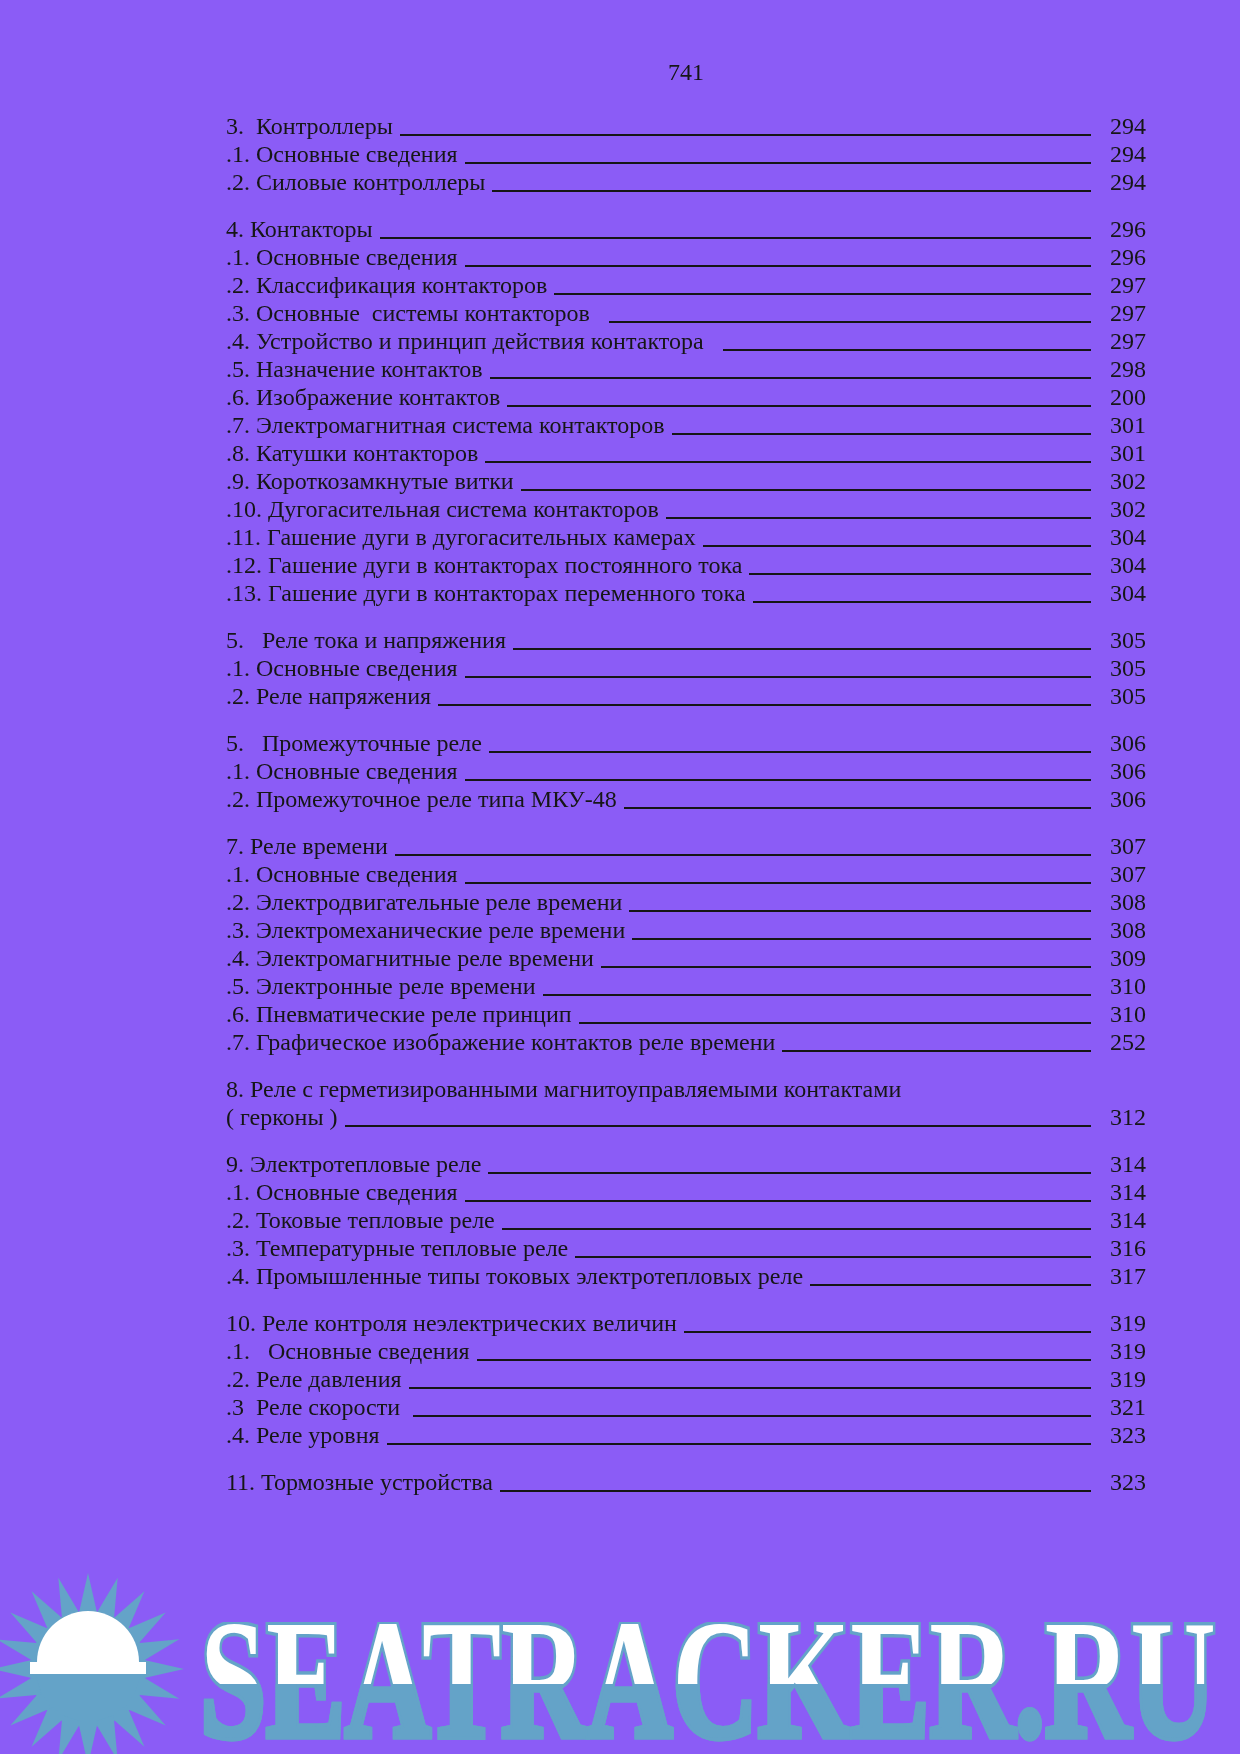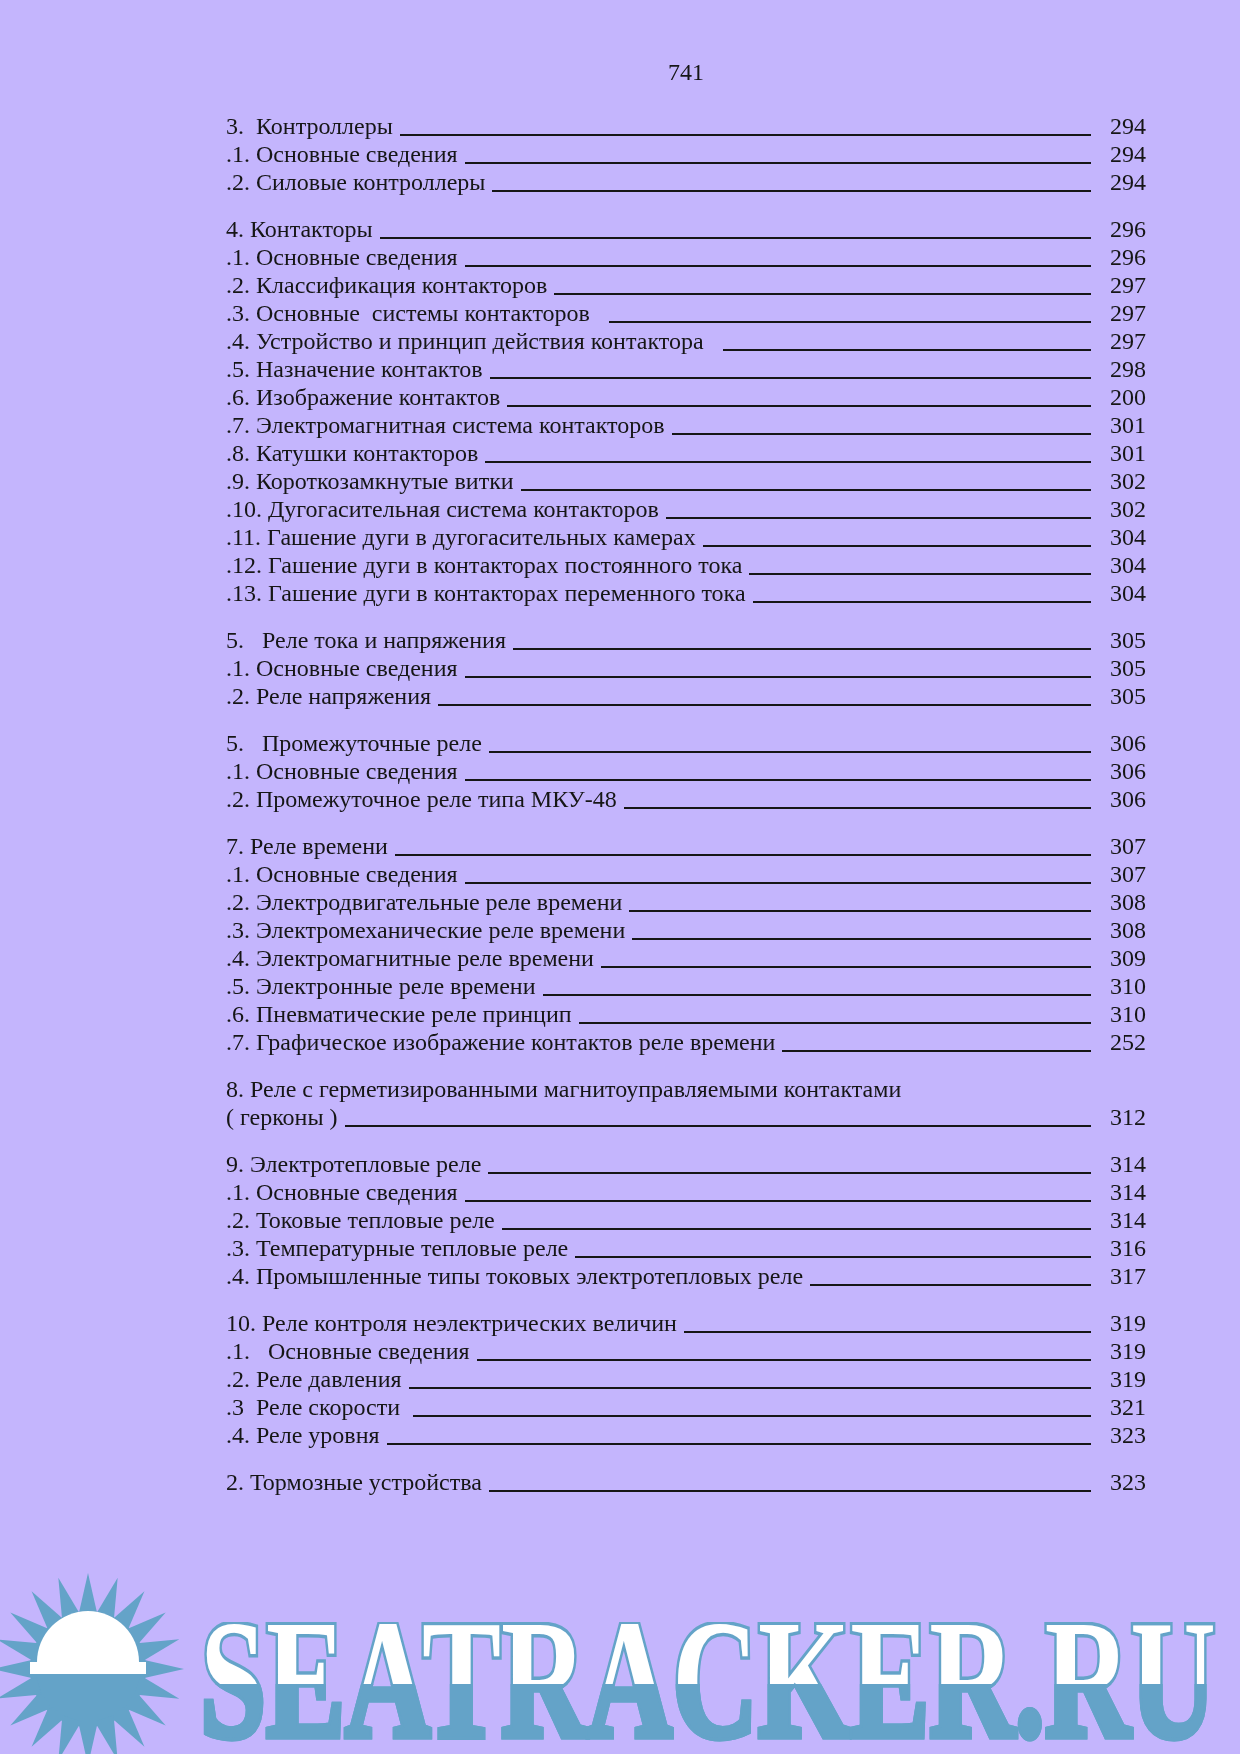--- a/index.html
+++ b/index.html
@@ -6,21 +6,21 @@
   body {
     width:1240px; height:1754px;
     background:#ffffff;
     font-family:"Liberation Serif","DejaVu Serif",serif;
     color:#161616;
   }
   .page {
     position:relative;
     width:1240px; height:1754px;
     overflow:hidden;
-    background:#c4b5fd;
+    background:#8b5cf6;
   }
   .pageno {
     position:absolute;
     left:226px; width:920px; top:58px;
     text-align:center;
     font-size:24px; line-height:28px;
   }
   .toc {
     position:absolute;
     left:226px; top:112px; width:920px;
@@ -306,21 +306,21 @@
           <span class="pg">321</span>
         </div>
         <div class="toc-row">
           <span class="lbl">.4. Реле уровня</span>
           <span class="leader"></span>
           <span class="pg">323</span>
         </div>
       </div>
       <div class="toc-section">
         <div class="toc-row">
-          <span class="lbl">2. Тормозные устройства</span>
+          <span class="lbl">11. Тормозные устройства</span>
           <span class="leader"></span>
           <span class="pg">323</span>
         </div>
       </div>
     </div>
 
   <div class="watermark">
 
     <svg class="wm-sun" viewBox="-100 -100 200 200" aria-hidden="true">
       <defs>

